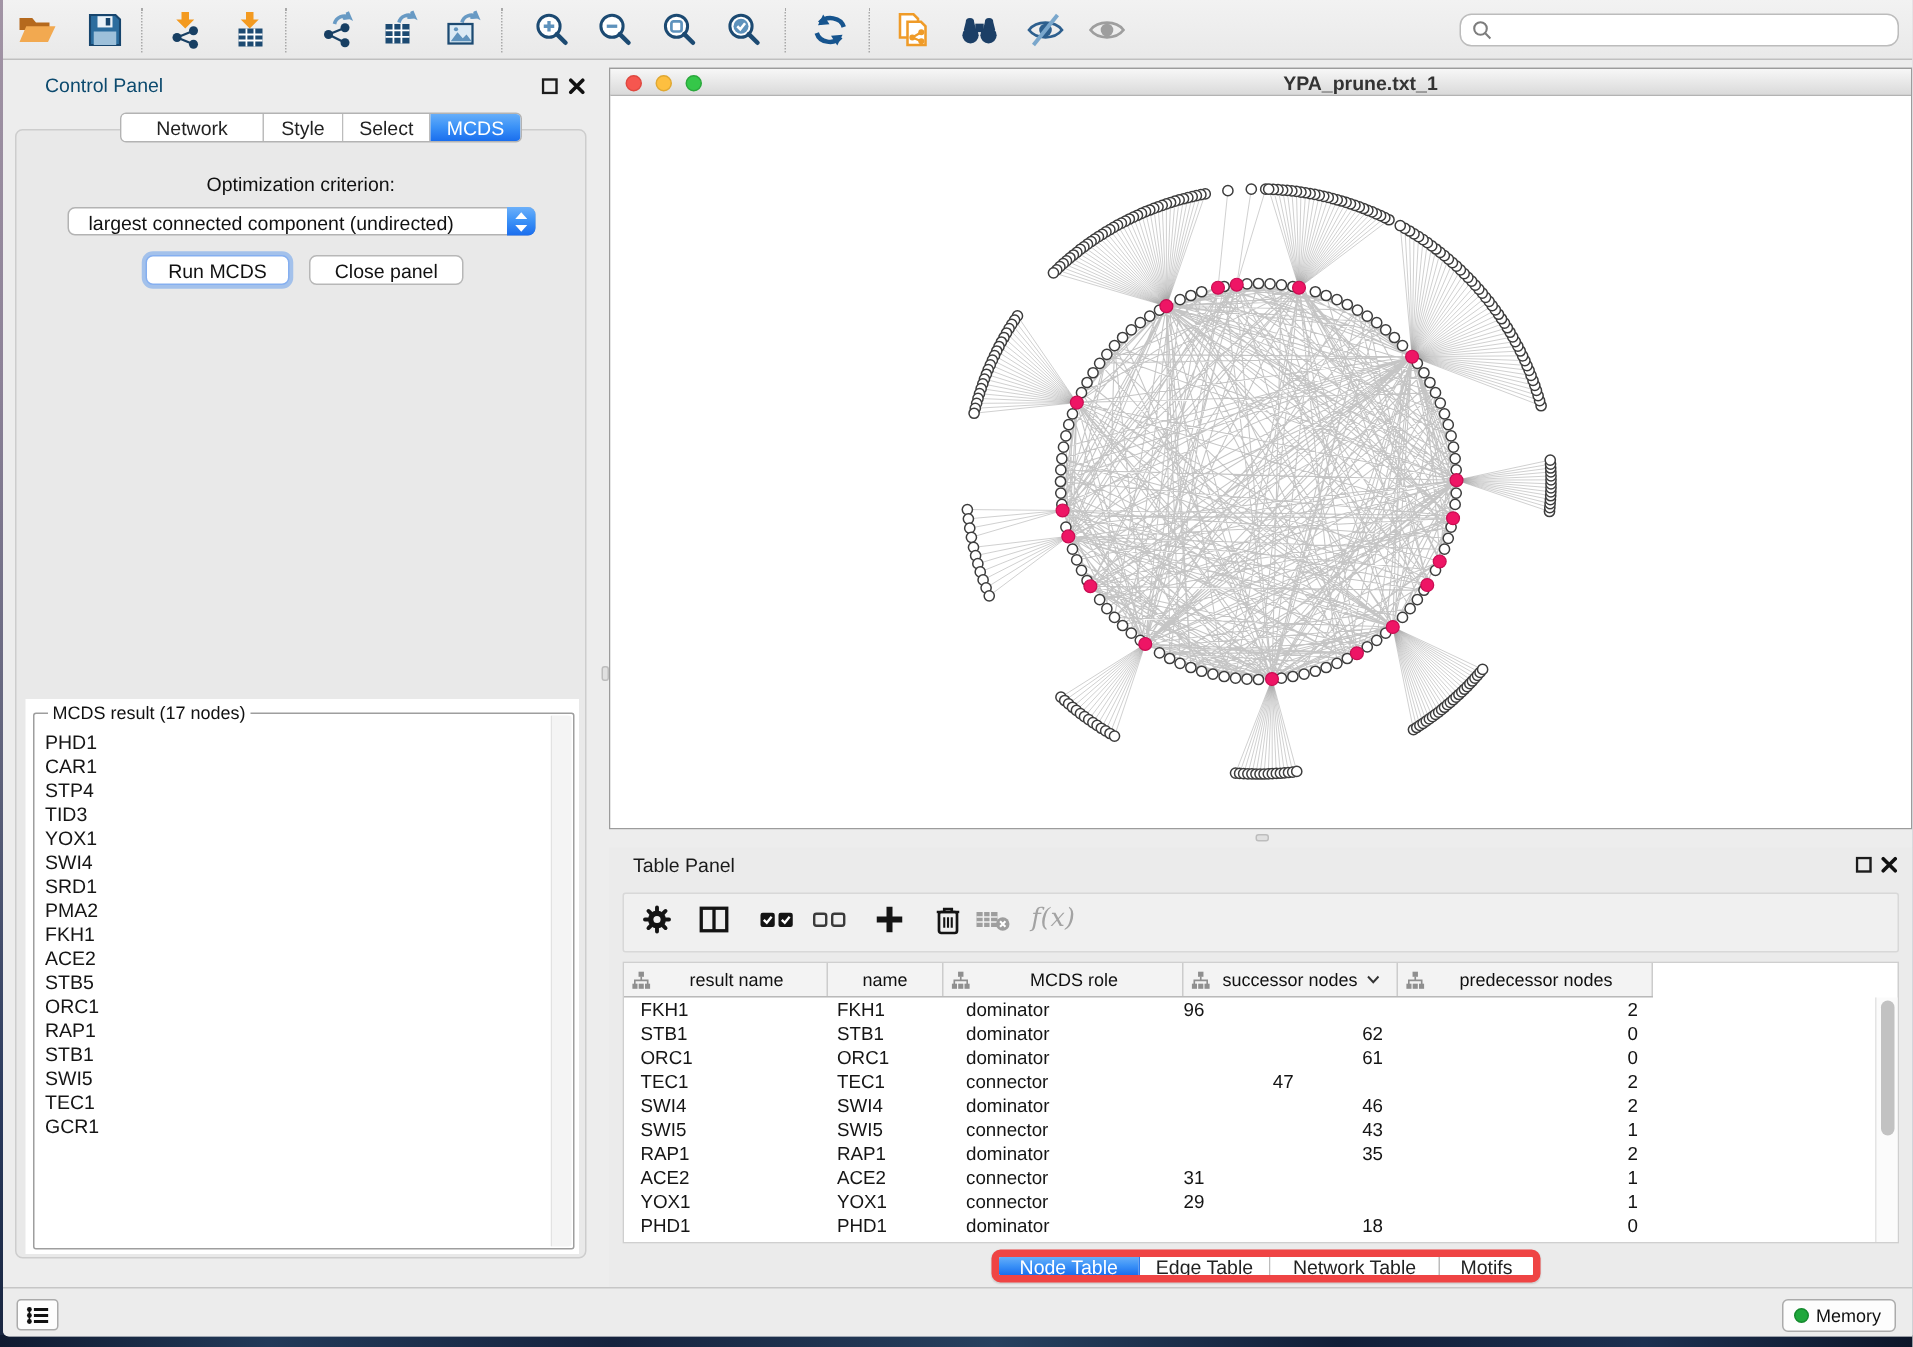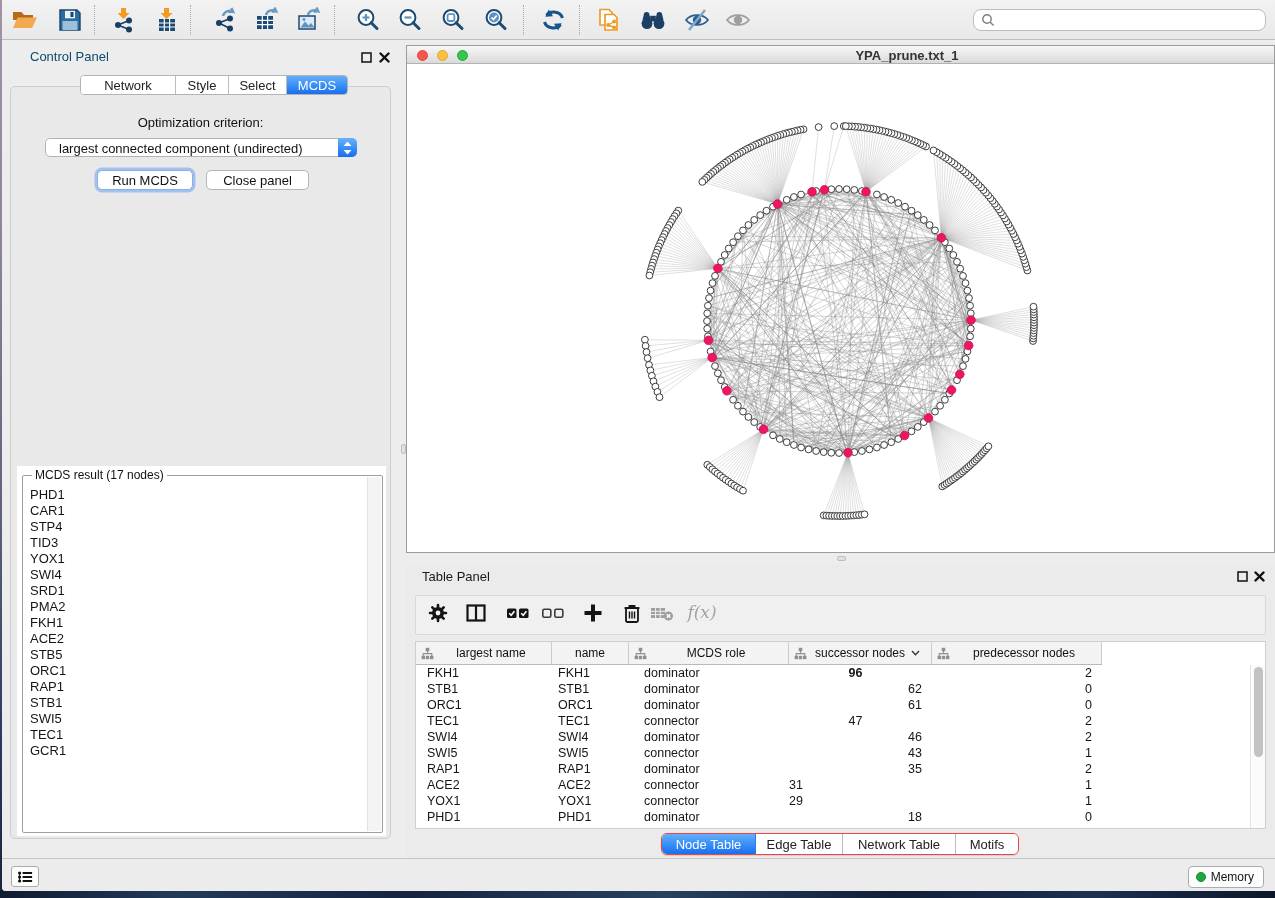--- a/index.html
+++ b/index.html
@@ -88,21 +88,21 @@
   .th { position:relative; height:100%; border-right:1px solid #cccccc; display:flex; align-items:center; justify-content:center; gap:6px; font-size:12px; color:#111; }
   .th .colicon { position:absolute; left:5px; top:5px; }
   .th.hasicon { padding-left:15px; }
   .tbody { position:absolute; left:0; top:23px; right:0; bottom:0; overflow:hidden; }
   .tr { display:flex; height:16px; line-height:16px; }
   .td { font-size:12.5px; color:#151515; white-space:nowrap; overflow:hidden; }
   .tscroll { position:absolute; right:0px; top:23px; width:15px; bottom:0; background:#fbfbfb; border-left:1px solid #e4e4e4; }
   .tthumb { position:absolute; left:3px; top:2px; width:9px; height:90px; background:#c2c2c2; border-radius:4.5px; }
 
   .tp-tabs { position:absolute; left:255px; top:268px; height:22px; display:flex;
-    border:1px solid #ef4444; border-radius:6px; background:#fff; overflow:hidden; box-shadow:0 0.5px 1px rgba(0,0,0,0.12); }
+    border:5px solid #ef4444; border-radius:6px; background:#fff; overflow:hidden; box-shadow:0 0.5px 1px rgba(0,0,0,0.12); }
 
   
   .status-bar { position:absolute; left:0; top:858px; width:100%; height:33px; background:#ececec; border-top:1px solid #c6c6c6; }
   .sb-left-btn { position:absolute; left:9px; top:7px; width:28px; height:21px; background:#fdfdfd;
     border:1px solid #ababab; border-radius:3px; display:flex; align-items:center; justify-content:center; }
   .memory-btn { position:absolute; right:11px; top:7px; height:22px; padding:0 9px 0 7px; background:#fdfdfd;
     border:1px solid #ababab; border-radius:4px; display:flex; align-items:center; gap:5px; font-size:12px; color:#111; }
   .memory-dot { width:10px; height:10px; border-radius:50%; background:#1fa83c; border:1px solid #158a2e; }
 
   .fx-label { font-family:"DejaVu Serif","Liberation Serif",serif; font-style:italic; font-size:17px; color:#a3a3a3; }
@@ -737,21 +737,21 @@
       <div class="table-wrap">
         <div class="thead" id="thead">
             <div class="th hasicon" style="width: 136px;">
               <svg class="colicon" width="13" height="13" viewBox="0 0 13 13">
                 <rect x="4.7" y="0.8" width="3.6" height="3.4" fill="#8f8f8f"></rect>
                 <path d="M6.5 4 v2.6 M2.2 9 V6.6 h8.6 V9" stroke="#8f8f8f" stroke-width="1.1" fill="none"></path>
                 <rect x="0.6" y="8.8" width="3.4" height="3.4" fill="#8f8f8f"></rect>
                 <rect x="4.8" y="8.8" width="3.4" height="3.4" fill="#8f8f8f"></rect>
                 <rect x="9.0" y="8.8" width="3.4" height="3.4" fill="#8f8f8f"></rect>
               </svg>
-              <span>largest name</span>
+              <span>result name</span>
             </div>
             <div class="th" style="width: 77px;">
               <span>name</span>
             </div>
             <div class="th hasicon" style="width: 160px;">
               <svg class="colicon" width="13" height="13" viewBox="0 0 13 13">
                 <rect x="4.7" y="0.8" width="3.6" height="3.4" fill="#8f8f8f"></rect>
                 <path d="M6.5 4 v2.6 M2.2 9 V6.6 h8.6 V9" stroke="#8f8f8f" stroke-width="1.1" fill="none"></path>
                 <rect x="0.6" y="8.8" width="3.4" height="3.4" fill="#8f8f8f"></rect>
                 <rect x="4.8" y="8.8" width="3.4" height="3.4" fill="#8f8f8f"></rect>
@@ -781,21 +781,21 @@
                 <rect x="9.0" y="8.8" width="3.4" height="3.4" fill="#8f8f8f"></rect>
               </svg>
               <span>predecessor nodes</span>
             </div>
           </div>
         <div class="tbody" id="tbody">
             <div class="tr">
               <div class="td" style="width: 136px; text-align: left; padding-left: 11px;">FKH1</div>
               <div class="td" style="width: 77px; text-align: left; padding-left: 6px;">FKH1</div>
               <div class="td" style="width: 160px; text-align: left; padding-left: 15px;">dominator</div>
-              <div class="td" style="width: 143px; text-align: center; padding-right: 10px; font-weight: bold;">96</div>
+              <div class="td" style="width: 143px; text-align: left; padding-right: 10px;">96</div>
               <div class="td" style="width: 170px; text-align: right; padding-right: 10px;">2</div>
             </div>
             <div class="tr">
               <div class="td" style="width: 136px; text-align: left; padding-left: 11px;">STB1</div>
               <div class="td" style="width: 77px; text-align: left; padding-left: 6px;">STB1</div>
               <div class="td" style="width: 160px; text-align: left; padding-left: 15px;">dominator</div>
               <div class="td" style="width: 143px; text-align: right; padding-right: 10px;">62</div>
               <div class="td" style="width: 170px; text-align: right; padding-right: 10px;">0</div>
             </div>
             <div class="tr">

